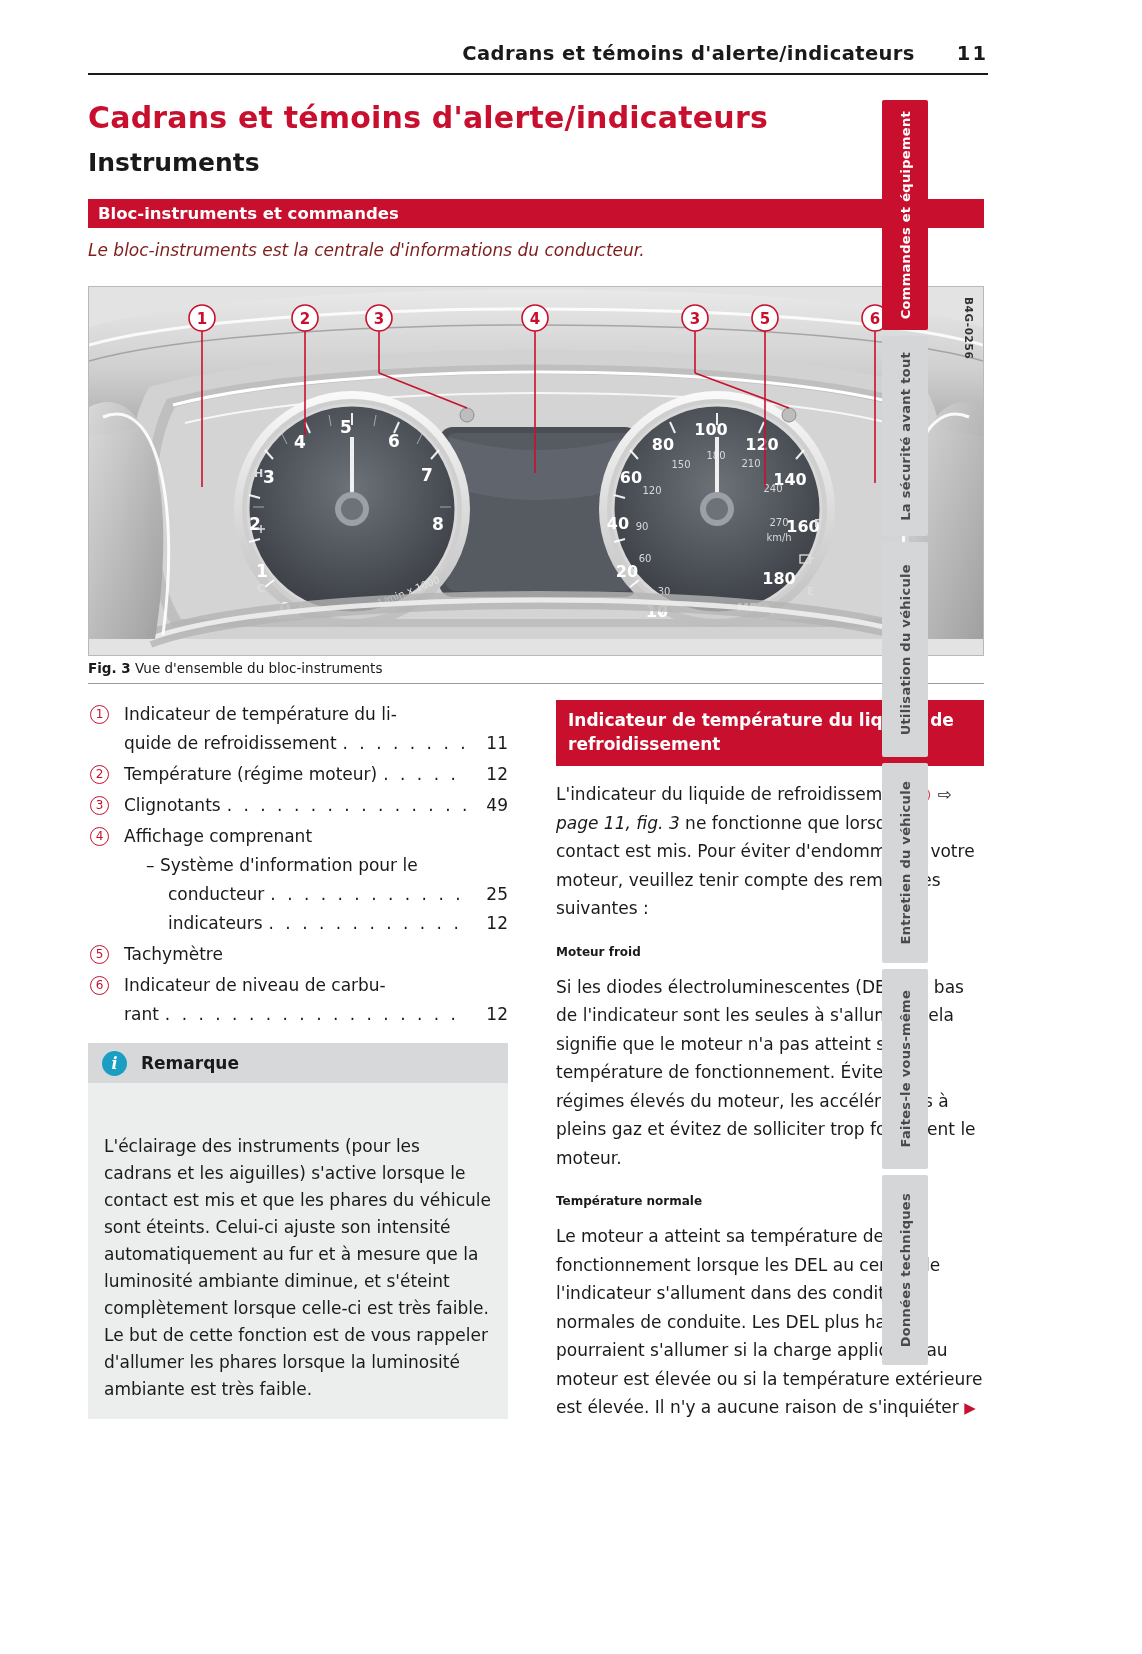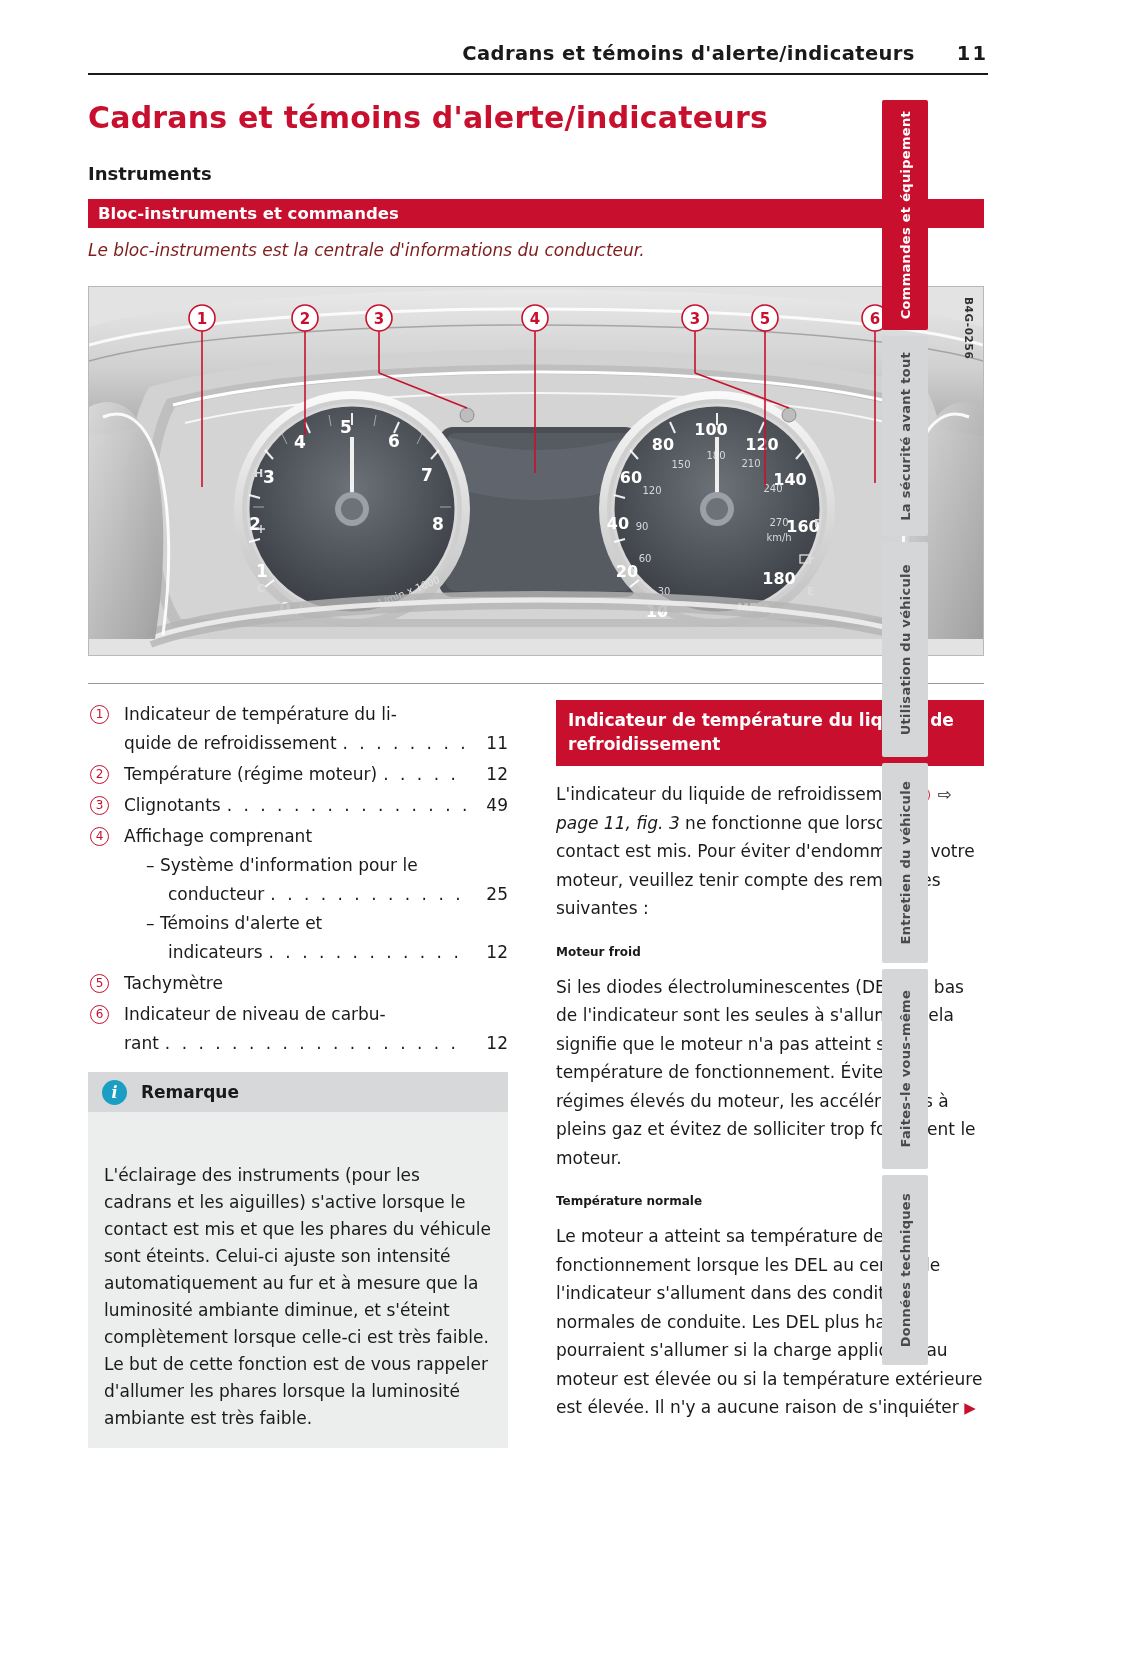--- a/index.html
+++ b/index.html
@@ -29,21 +29,21 @@
     font-size:19.5px; font-weight:bold; margin-left:42px; letter-spacing:2px;
   }
 
   
   .chapter-title {
     position:absolute; left:88px; top:100px; width:900px;
     font-size:30px; font-weight:bold; color:#c8102e; letter-spacing:0.2px;
   }
   .section-title {
     position:absolute; left:88px; top:148px; width:900px;
-    font-size:18px; font-weight:bold; color:#1a1a1a;margin-top:15px;
+    font-size:25px; font-weight:bold; color:#1a1a1a;
   }
   .redbar {
     position:absolute; left:88px; top:199px; width:896px; height:29px;
     background:#c8102e; color:#ffffff;
     font-size:16.5px; font-weight:bold;
     display:flex; align-items:center; padding-left:10px;
   }
   .intro-italic {
     position:absolute; left:88px; top:240px; width:900px;
     font-size:17px; font-style:italic; color:#7f1d1d;
@@ -328,20 +328,24 @@
         <text x="290" y="37">3</text>
         <text x="446" y="37">4</text>
         <text x="606" y="37">3</text>
         <text x="676" y="37">5</text>
         <text x="786" y="37">6</text>
       </g>
     </svg>
     <div class="fig-code">B4G-0256</div>
   </div>
 
+  <div class="fig-caption">
+    <b>Fig. 3</b>
+    <span>Vue d'ensemble du bloc-instruments</span>
+  </div>
   <div class="fig-sep"></div>
 
   <div class="col-left">
     <ul class="idx">
 
       <li>
         <span class="num-circle">1</span>
         <div><span>Indicateur de température du li-</span></div>
         <div class="idx-row">
           <span class="idx-text">quide de refroidissement</span>
@@ -371,21 +375,20 @@
       <li>
         <span class="num-circle">4</span>
         <div><span>Affichage comprenant</span></div>
         <div class="sub">
           <div><span>– Système d'information pour le</span></div>
           <div class="idx-row">
             <span class="idx-text" style="padding-left:22px">conducteur</span>
             <span class="idx-dots">. . . . . . . . . . . .</span>
             <span class="idx-page">25</span>
           </div>
-          <div><span>– Témoins d'alerte et</span></div>
           <div class="idx-row">
             <span class="idx-text" style="padding-left:22px">indicateurs</span>
             <span class="idx-dots">. . . . . . . . . . . .</span>
             <span class="idx-page">12</span>
           </div>
         </div>
       </li>
 
       <li>
         <span class="num-circle">5</span>

